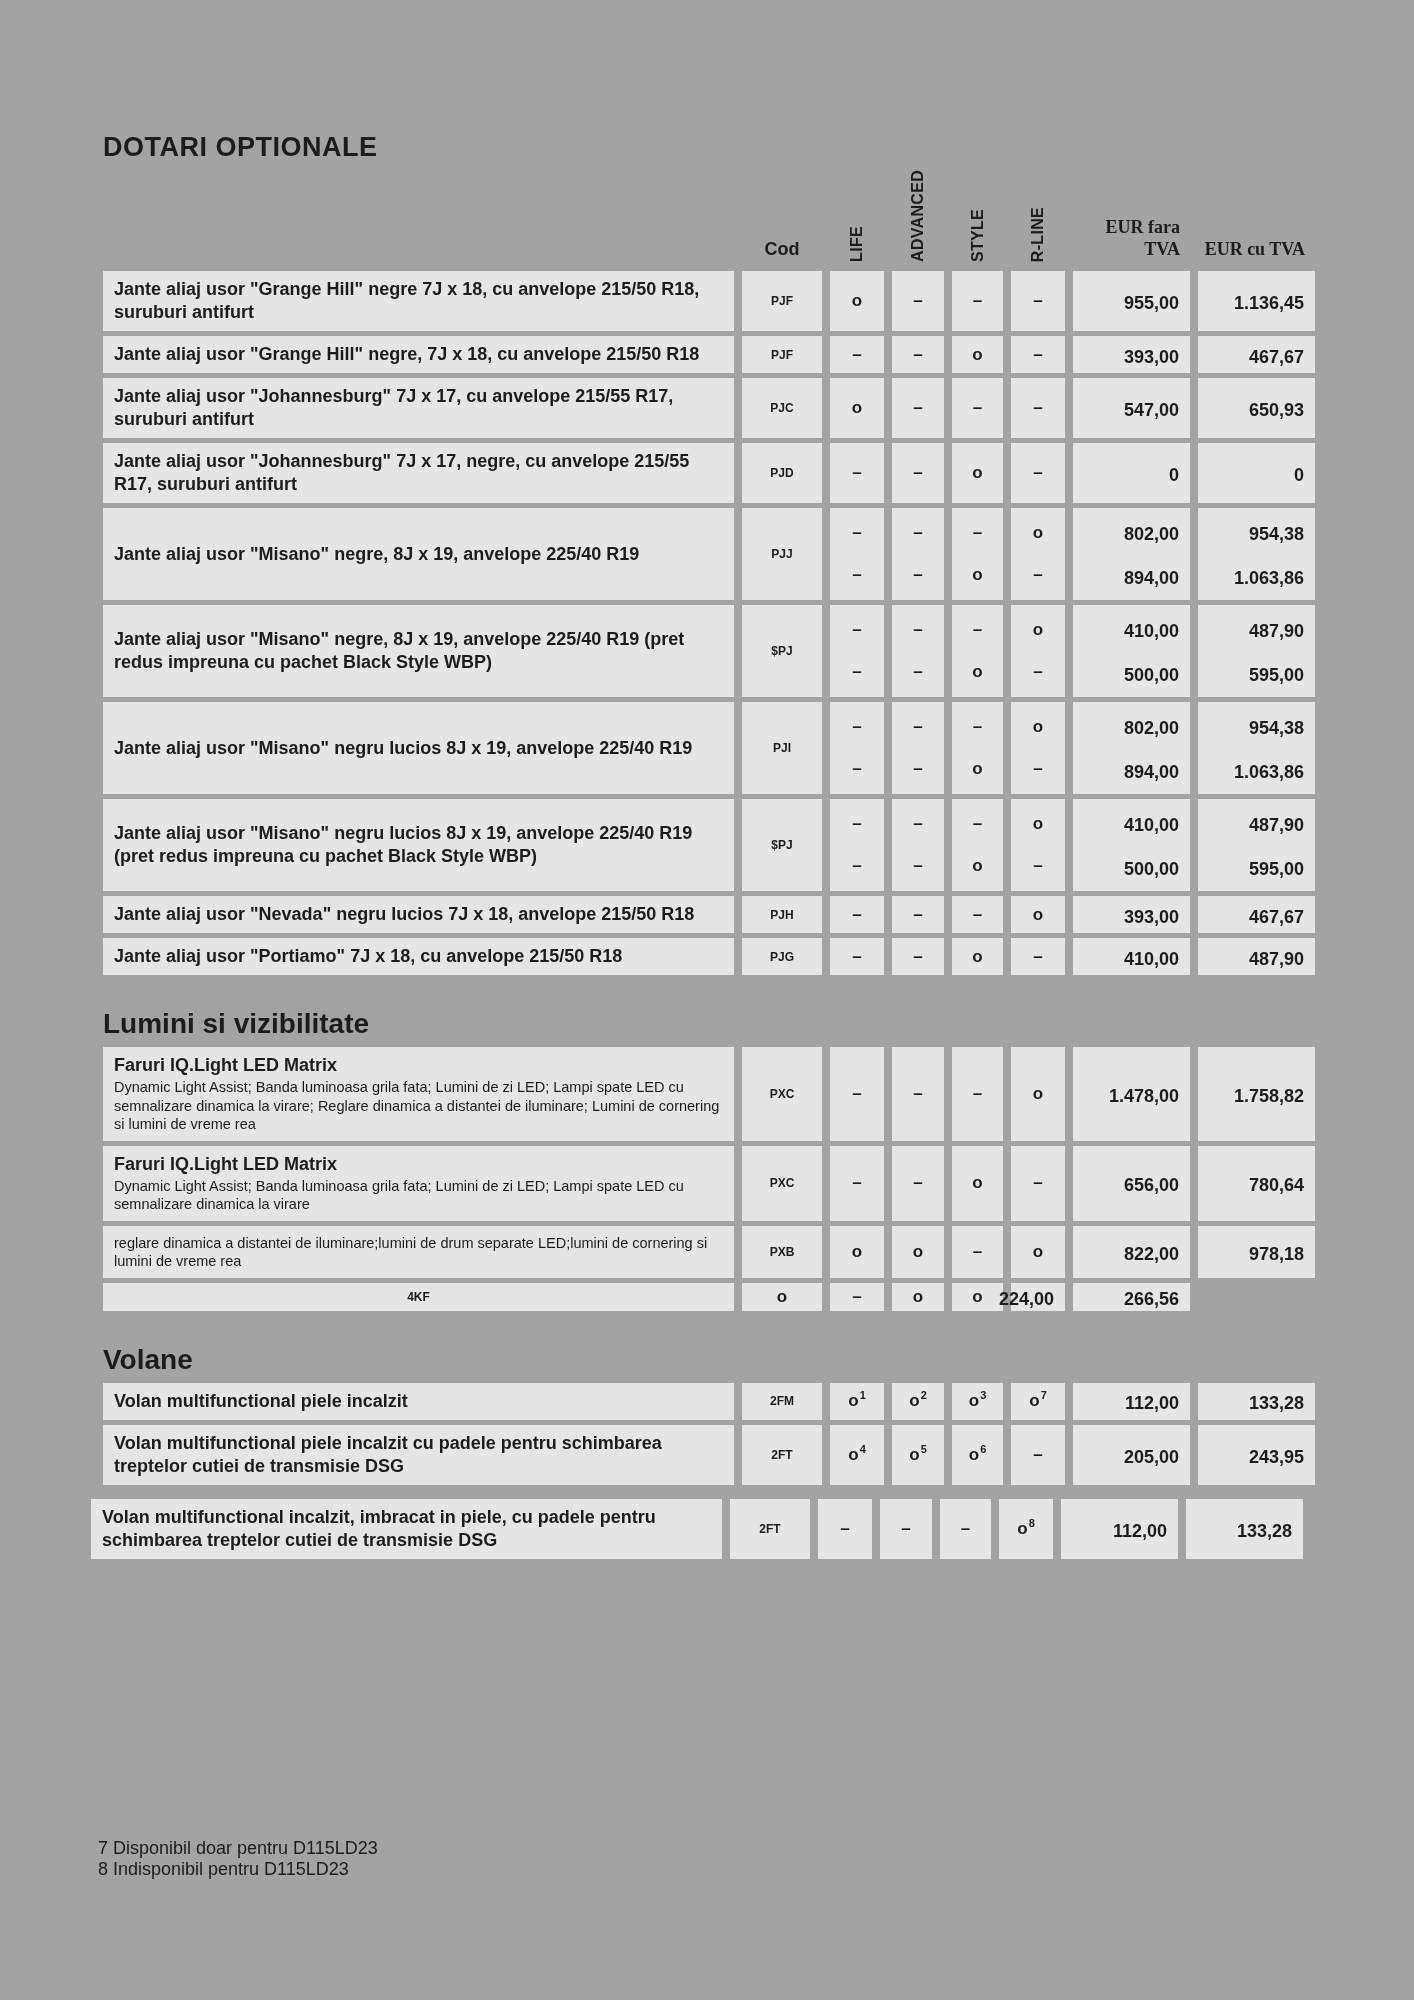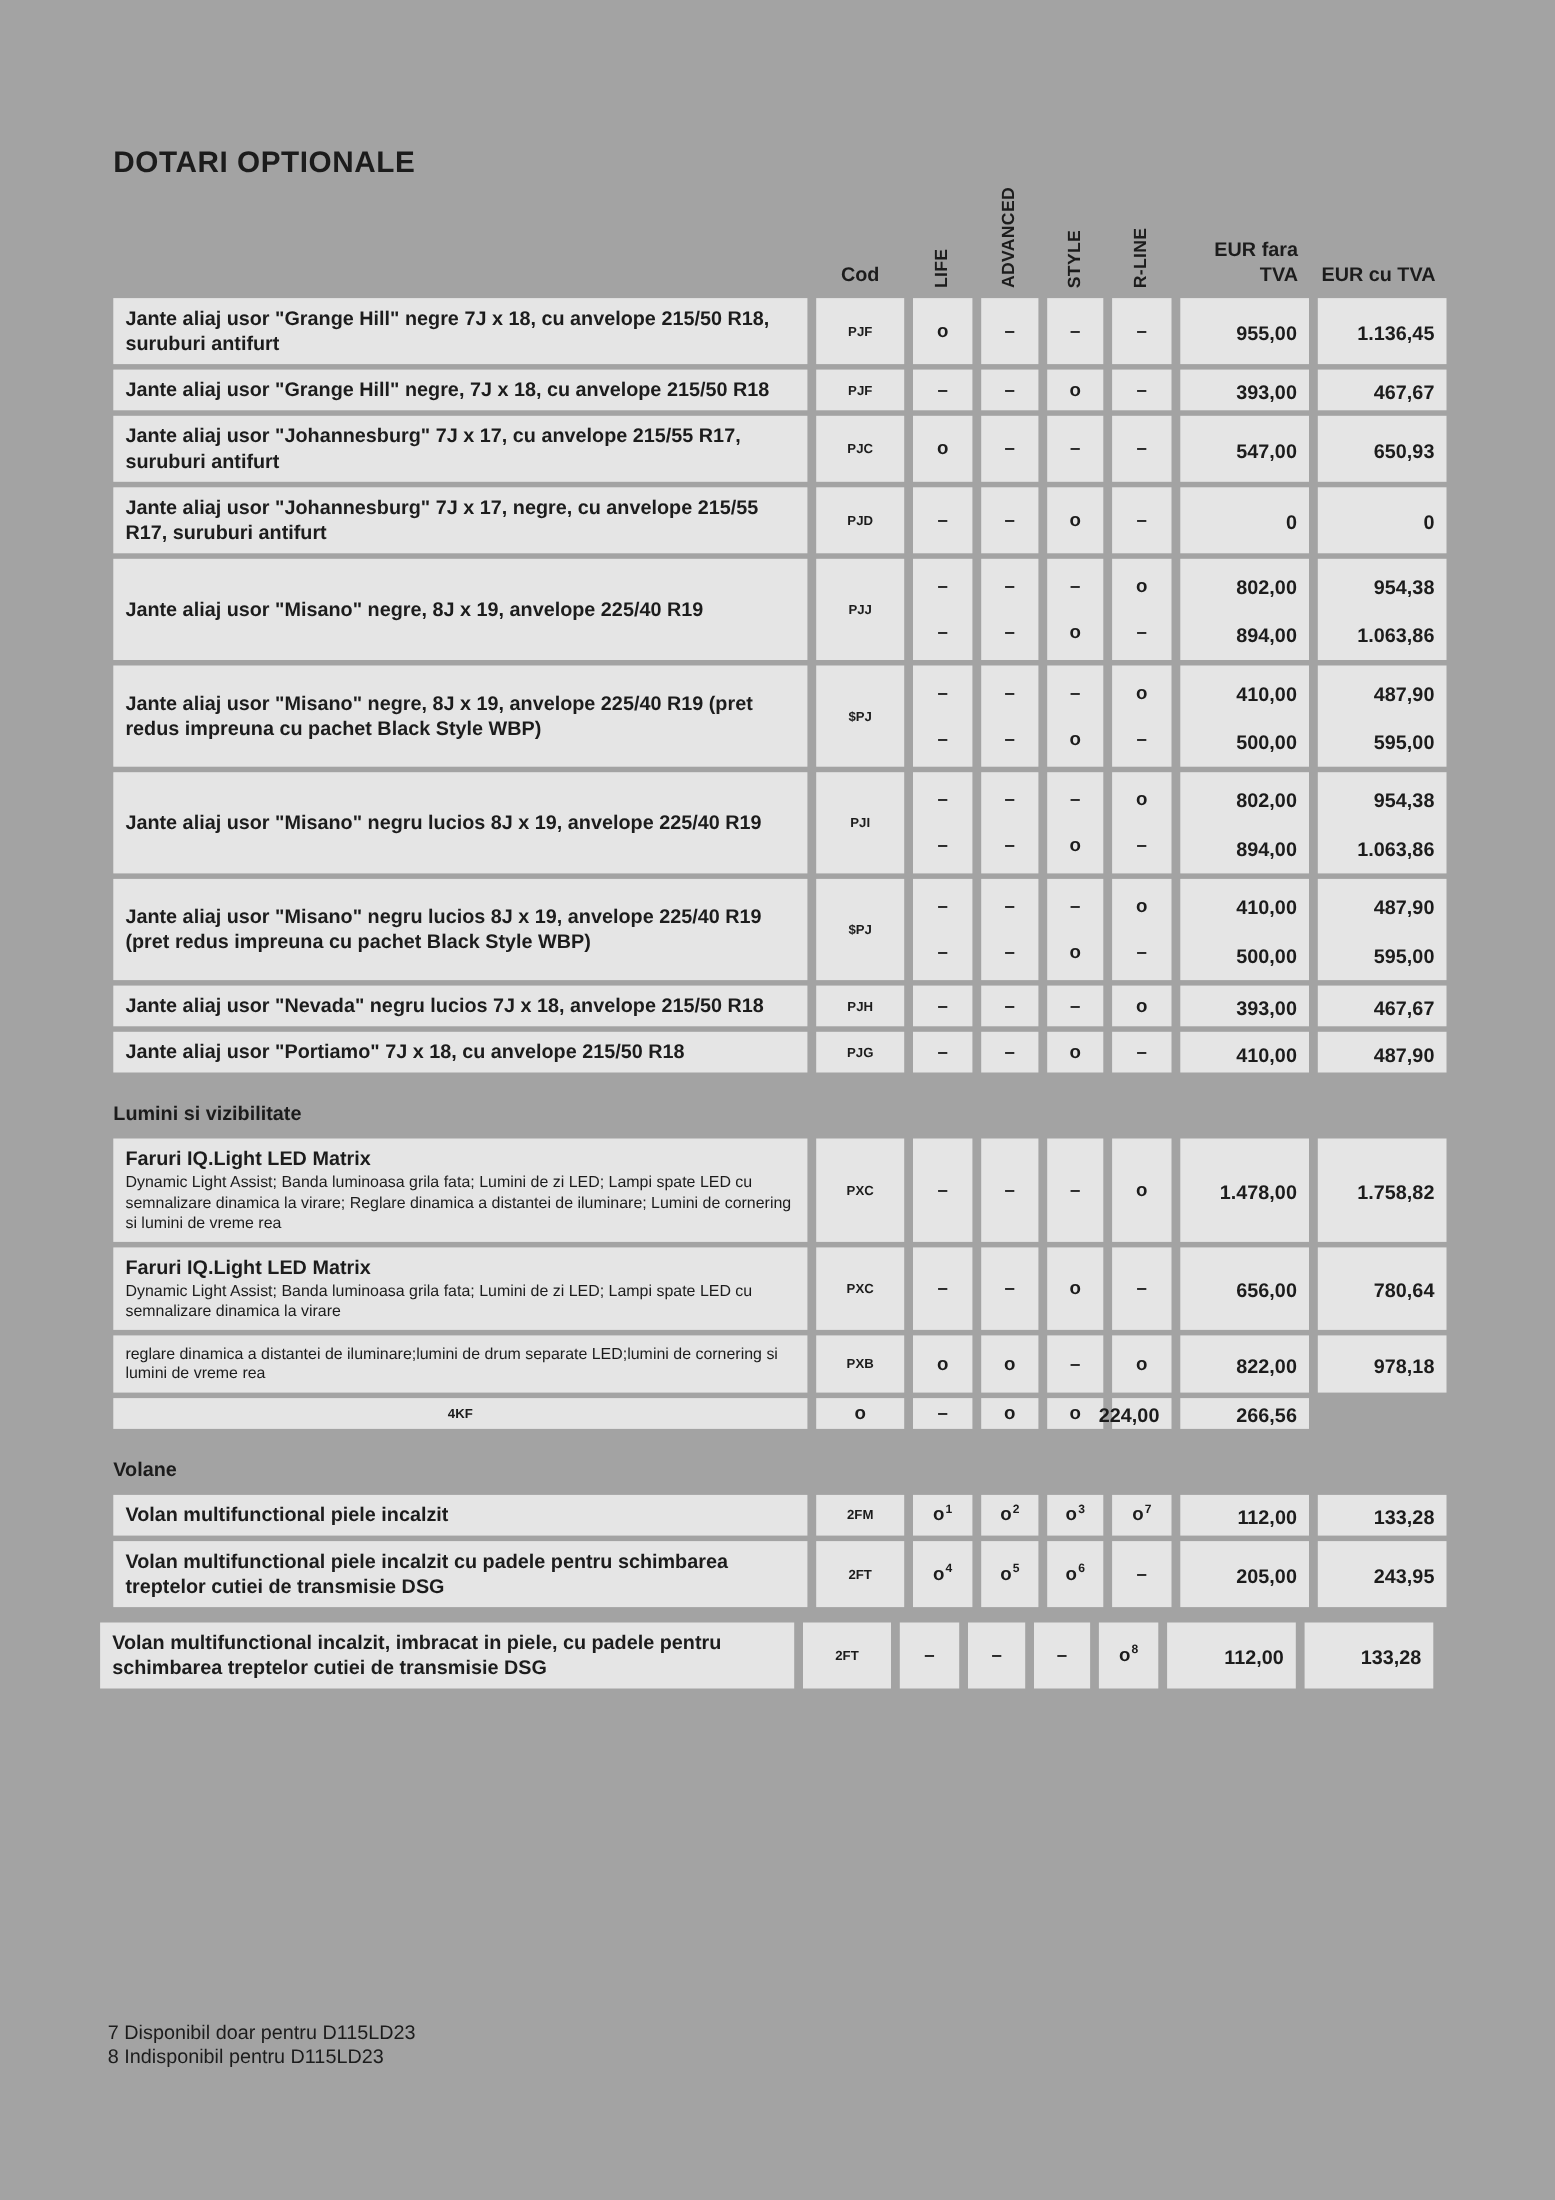--- a/index.html
+++ b/index.html
@@ -19,21 +19,21 @@
   }
   
   .thead{align-items:end;height:98px;margin-top:2px;margin-bottom:9px;}
   .th{font-weight:700;font-size:18px;line-height:22px;}
   .th.cod{text-align:center;align-self:end;padding-bottom:2px;}
   .th.mid{display:flex;justify-content:center;align-items:flex-end;height:98px;}
   .vlabel{
     writing-mode:vertical-rl;transform:rotate(180deg);
     font-weight:700;font-size:16px;letter-spacing:0.3px;white-space:nowrap;
   }
-  .th.eur{text-align:right;align-self:end;padding-right:10px;padding-bottom:2px;}
+  .th.eur{text-align:right;align-self:end;padding-right:10px;padding-bottom:2px;font-family:Liberation Serif, serif;}
   
   .row{margin-bottom:5px;}
   .row > div{background:#e5e5e5;}
   .row.dual > div{min-height:78px;}
   .cell.desc{
     display:flex;flex-direction:column;justify-content:center;
     padding:7px 14px 7px 11px;font-size:18px;line-height:23px;font-weight:700;
   }
   .cell.desc .sub{font-size:14.5px;line-height:18.5px;font-weight:400;margin-top:1px;}
   .cell.cod{
@@ -44,21 +44,21 @@
     display:flex;flex-direction:column;justify-content:space-around;align-items:center;
     font-size:17px;font-weight:700;line-height:20px;padding:4px 0;
   }
   .cell.price{
     display:flex;flex-direction:column;justify-content:space-around;align-items:flex-end;
     font-size:18px;font-weight:700;line-height:22px;padding:4px 11px 0 0;
   }
   .cell sup{font-size:11px;line-height:0;vertical-align:super;margin-left:1px;}
   .row.offset{margin-left:-12px;margin-top:14px;}
   .section-heading{
-    margin:24px 0 10px 0;font-size:18px;line-height:26px;font-weight:700;
+    margin:36px 0 10px 0;font-size:28px;line-height:26px;font-weight:700;
   }
   .footnotes{
     position:absolute;left:98px;top:1838px;
     font-size:18px;line-height:21px;font-weight:400;
   }
 </style>
 </head>
 <body>
 
 <div class="page">

